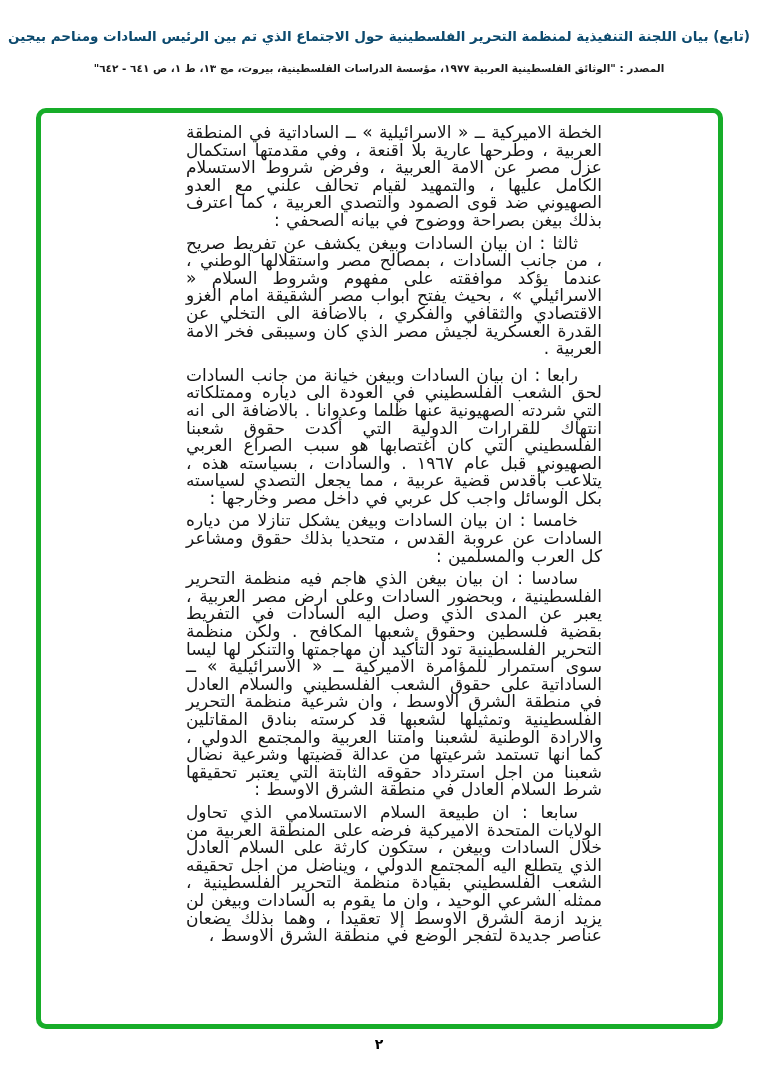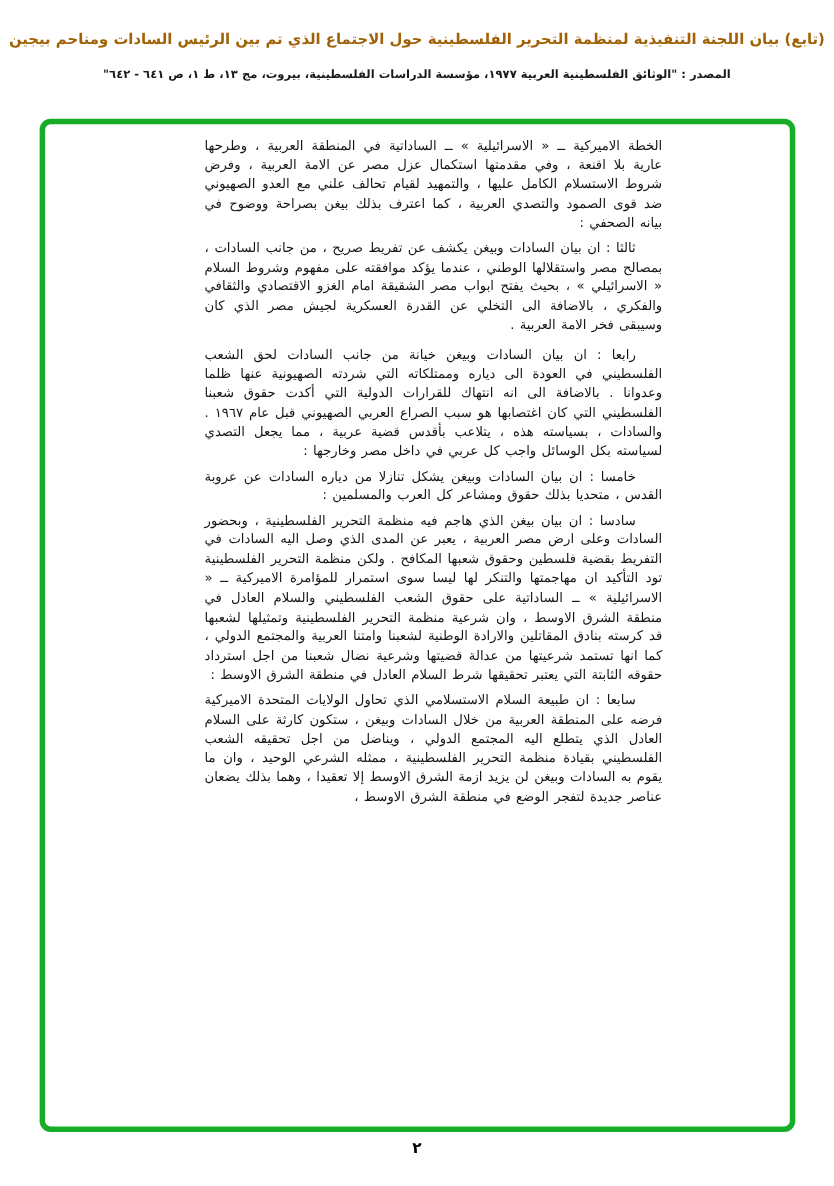--- a/index.html
+++ b/index.html
@@ -15,21 +15,21 @@
   .page-header {
     position: absolute;
     top: 28px;
     left: 0;
     width: 758px;
     text-align: center;
     direction: rtl;
     font-weight: 700;
     font-size: 13.5px;
     letter-spacing: 0;
-    color: #a16207;
+    color: #0c4a6e;
   }
   .source-line {
     position: absolute;
     top: 62px;
     left: 0;
     width: 758px;
     text-align: center;
     direction: rtl;
     font-weight: 700;
     font-size: 10.5px;
@@ -45,21 +45,21 @@
     border-radius: 10px;
     background: #ffffff;
   }
   .body-text {
     position: absolute;
     left: 186px;
     top: 124px;
     width: 416px;
     direction: rtl;
     text-align: justify;
-    font-size: 12px;
+    font-size: 17px;
     line-height: 17.6px;
     color: #161616;
   }
   .body-text p {
     margin-bottom: 5px;
     text-indent: 24px;
     word-spacing: 1px;
   }
   .body-text p.no-indent { text-indent: 0; }
   .body-text p.gap-above { margin-top: 9px; }

